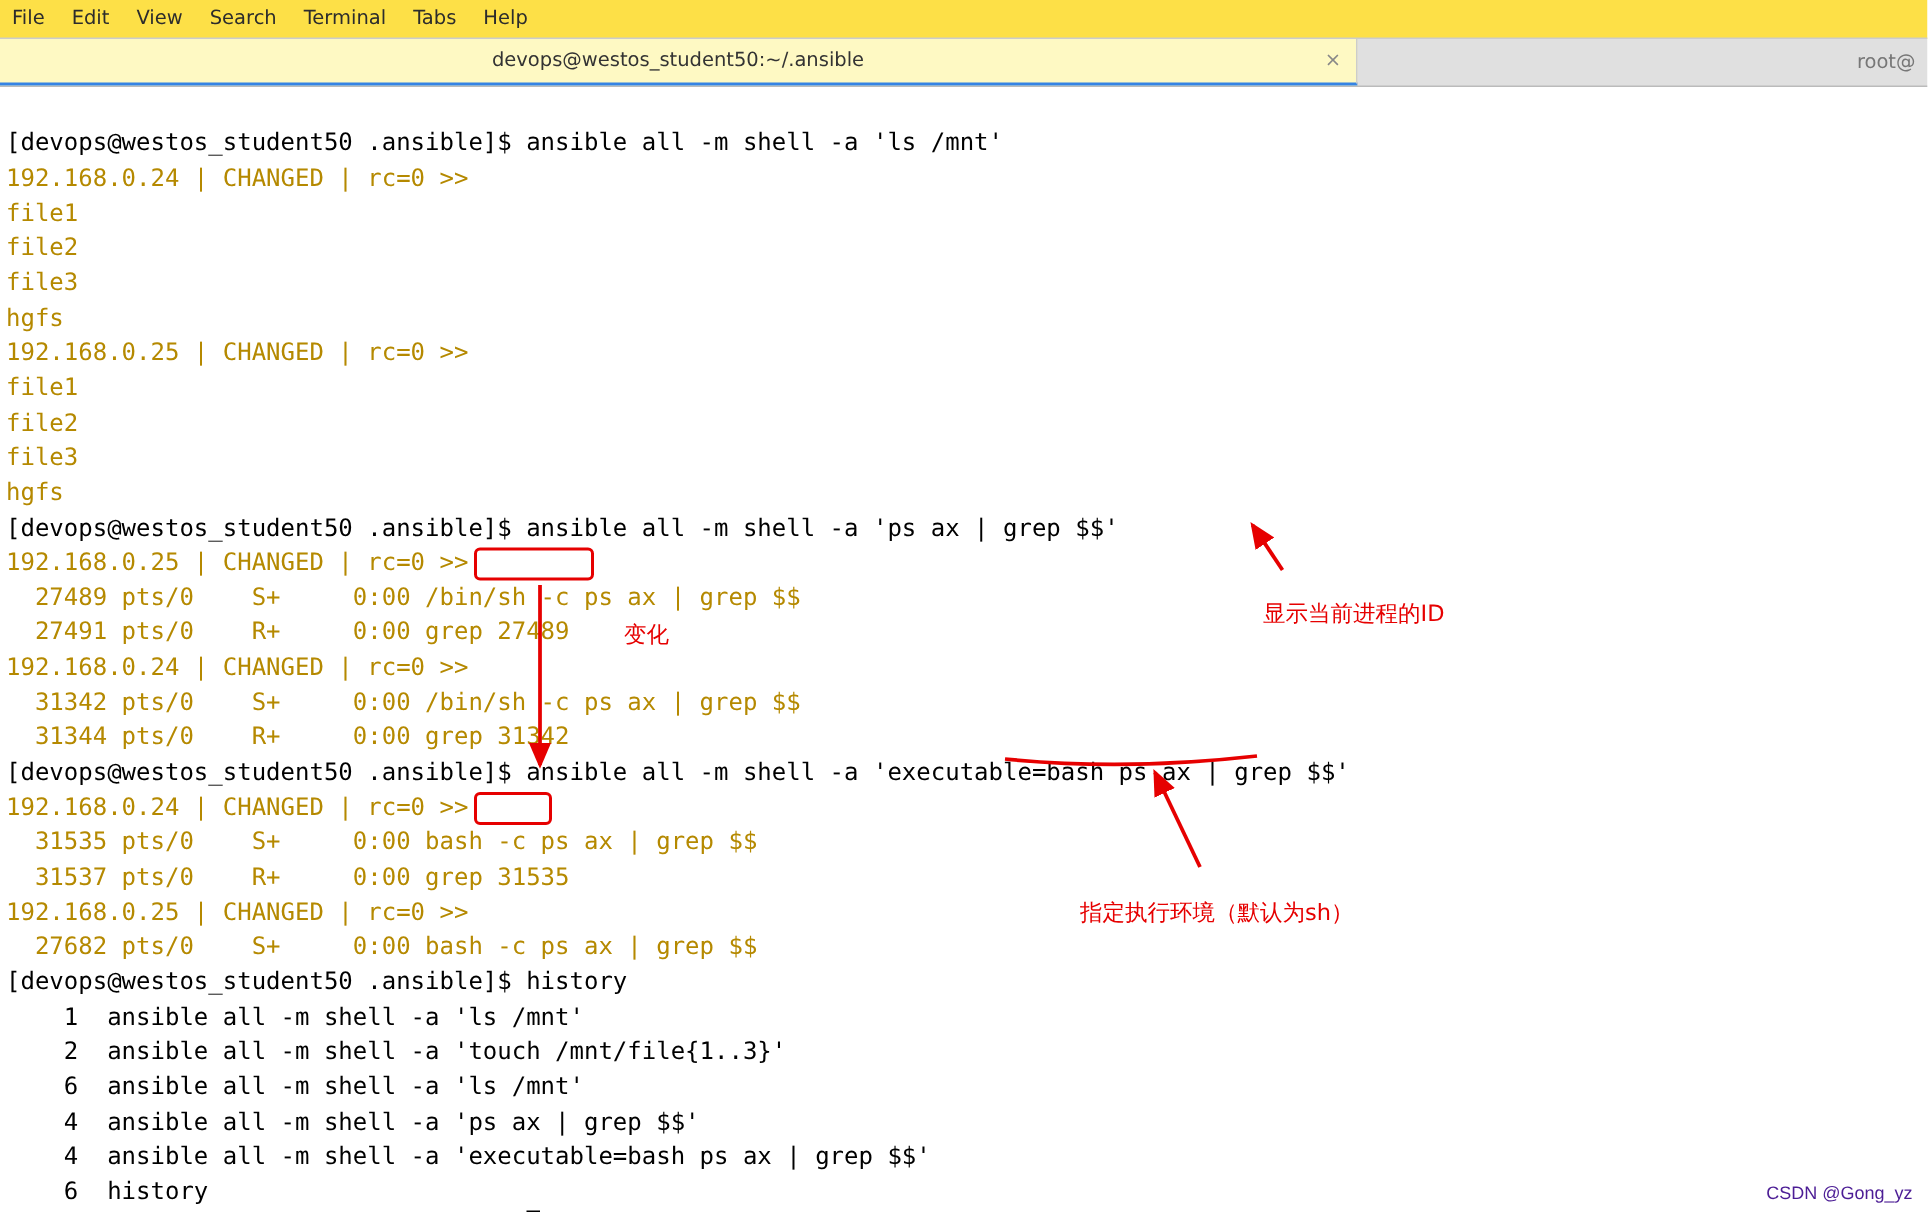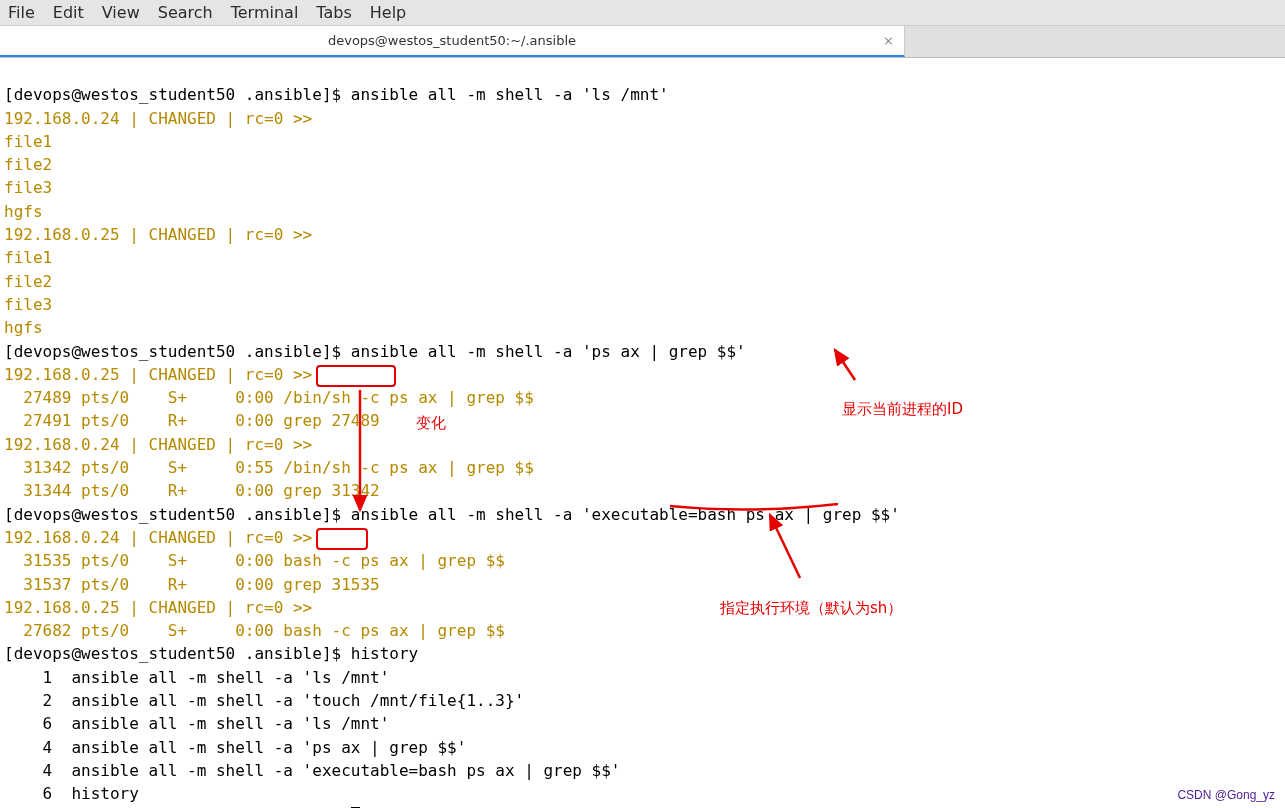--- a/index.html
+++ b/index.html
@@ -5,47 +5,47 @@
   * { margin: 0; padding: 0; box-sizing: border-box; }
   body {
     font-family: "DejaVu Sans", sans-serif;
     background: #fff;
     width: 1285px;
     height: 808px;
     overflow: hidden;
     position: relative;
   }
   .menubar {
-    background: #e5e5e5;
+    background: #fde047;
     border-bottom: 1px solid #ccc;
     height: 26px;
     display: flex;
     align-items: center;
     padding: 0 8px;
-    font-size: 16px;
+    font-size: 13px;
     color: #2c2c2c;
   }
   .menubar span { margin-right: 18px; cursor: default; }
   .tabbar {
     background: #e0e0e0;
     height: 32px;
     display: flex;
     align-items: stretch;
     border-bottom: 1px solid #bbb;
   }
   .tab {
     flex: 0 0 905px;
     display: flex;
     align-items: center;
     justify-content: center;
     font-size: 13px;
     color: #333;
     border-right: 1px solid #ccc;
     position: relative;
-    background: #ffffff;
+    background: #fef9c3;
   }
   .tab.active { border-bottom: 2px solid #3584e4; }
   .tab .close {
     position: absolute;
     right: 10px;
     color: #888;
     font-size: 13px;
   }
   .tab2 {
     flex: 1;
@@ -115,40 +115,43 @@
   <span>Terminal</span>
   <span>Tabs</span>
   <span>Help</span>
 </div>
 
 <div class="tabbar">
   <div class="tab active">
     <span>devops@westos_student50:~/.ansible</span>
     <span class="close">×</span>
   </div>
+  <div class="tab2">
+    <span>root@</span>
+  </div>
 </div>
 
 <div class="terminal">
 <span class="black">[devops@westos_student50 .ansible]$ </span><span class="black">ansible all -m shell -a 'ls /mnt'</span>
 <span class="yellow">192.168.0.24 | CHANGED | rc=0 &gt;&gt;</span>
 <span class="yellow">file1</span>
 <span class="yellow">file2</span>
 <span class="yellow">file3</span>
 <span class="yellow">hgfs</span>
 <span class="yellow">192.168.0.25 | CHANGED | rc=0 &gt;&gt;</span>
 <span class="yellow">file1</span>
 <span class="yellow">file2</span>
 <span class="yellow">file3</span>
 <span class="yellow">hgfs</span>
 <span class="black">[devops@westos_student50 .ansible]$ </span><span class="black">ansible all -m shell -a 'ps ax | grep $$'</span>
 <span class="yellow">192.168.0.25 | CHANGED | rc=0 &gt;&gt;</span>
 <span class="yellow">  27489 pts/0    S+     0:00 /bin/sh -c ps ax | grep $$</span>
 <span class="yellow">  27491 pts/0    R+     0:00 grep 27489</span>
 <span class="yellow">192.168.0.24 | CHANGED | rc=0 &gt;&gt;</span>
-<span class="yellow">  31342 pts/0    S+     0:55 /bin/sh -c ps ax | grep $$</span>
+<span class="yellow">  31342 pts/0    S+     0:00 /bin/sh -c ps ax | grep $$</span>
 <span class="yellow">  31344 pts/0    R+     0:00 grep 31342</span>
 <span class="black">[devops@westos_student50 .ansible]$ </span><span class="black">ansible all -m shell -a 'executable=bash ps ax | grep $$'</span>
 <span class="yellow">192.168.0.24 | CHANGED | rc=0 &gt;&gt;</span>
 <span class="yellow">  31535 pts/0    S+     0:00 bash -c ps ax | grep $$</span>
 <span class="yellow">  31537 pts/0    R+     0:00 grep 31535</span>
 <span class="yellow">192.168.0.25 | CHANGED | rc=0 &gt;&gt;</span>
 <span class="yellow">  27682 pts/0    S+     0:00 bash -c ps ax | grep $$</span>
 <span class="black">[devops@westos_student50 .ansible]$ </span><span class="black">history</span>
 <span class="black">    1  ansible all -m shell -a 'ls /mnt'</span>
 <span class="black">    2  ansible all -m shell -a 'touch /mnt/file{1..3}'</span>

